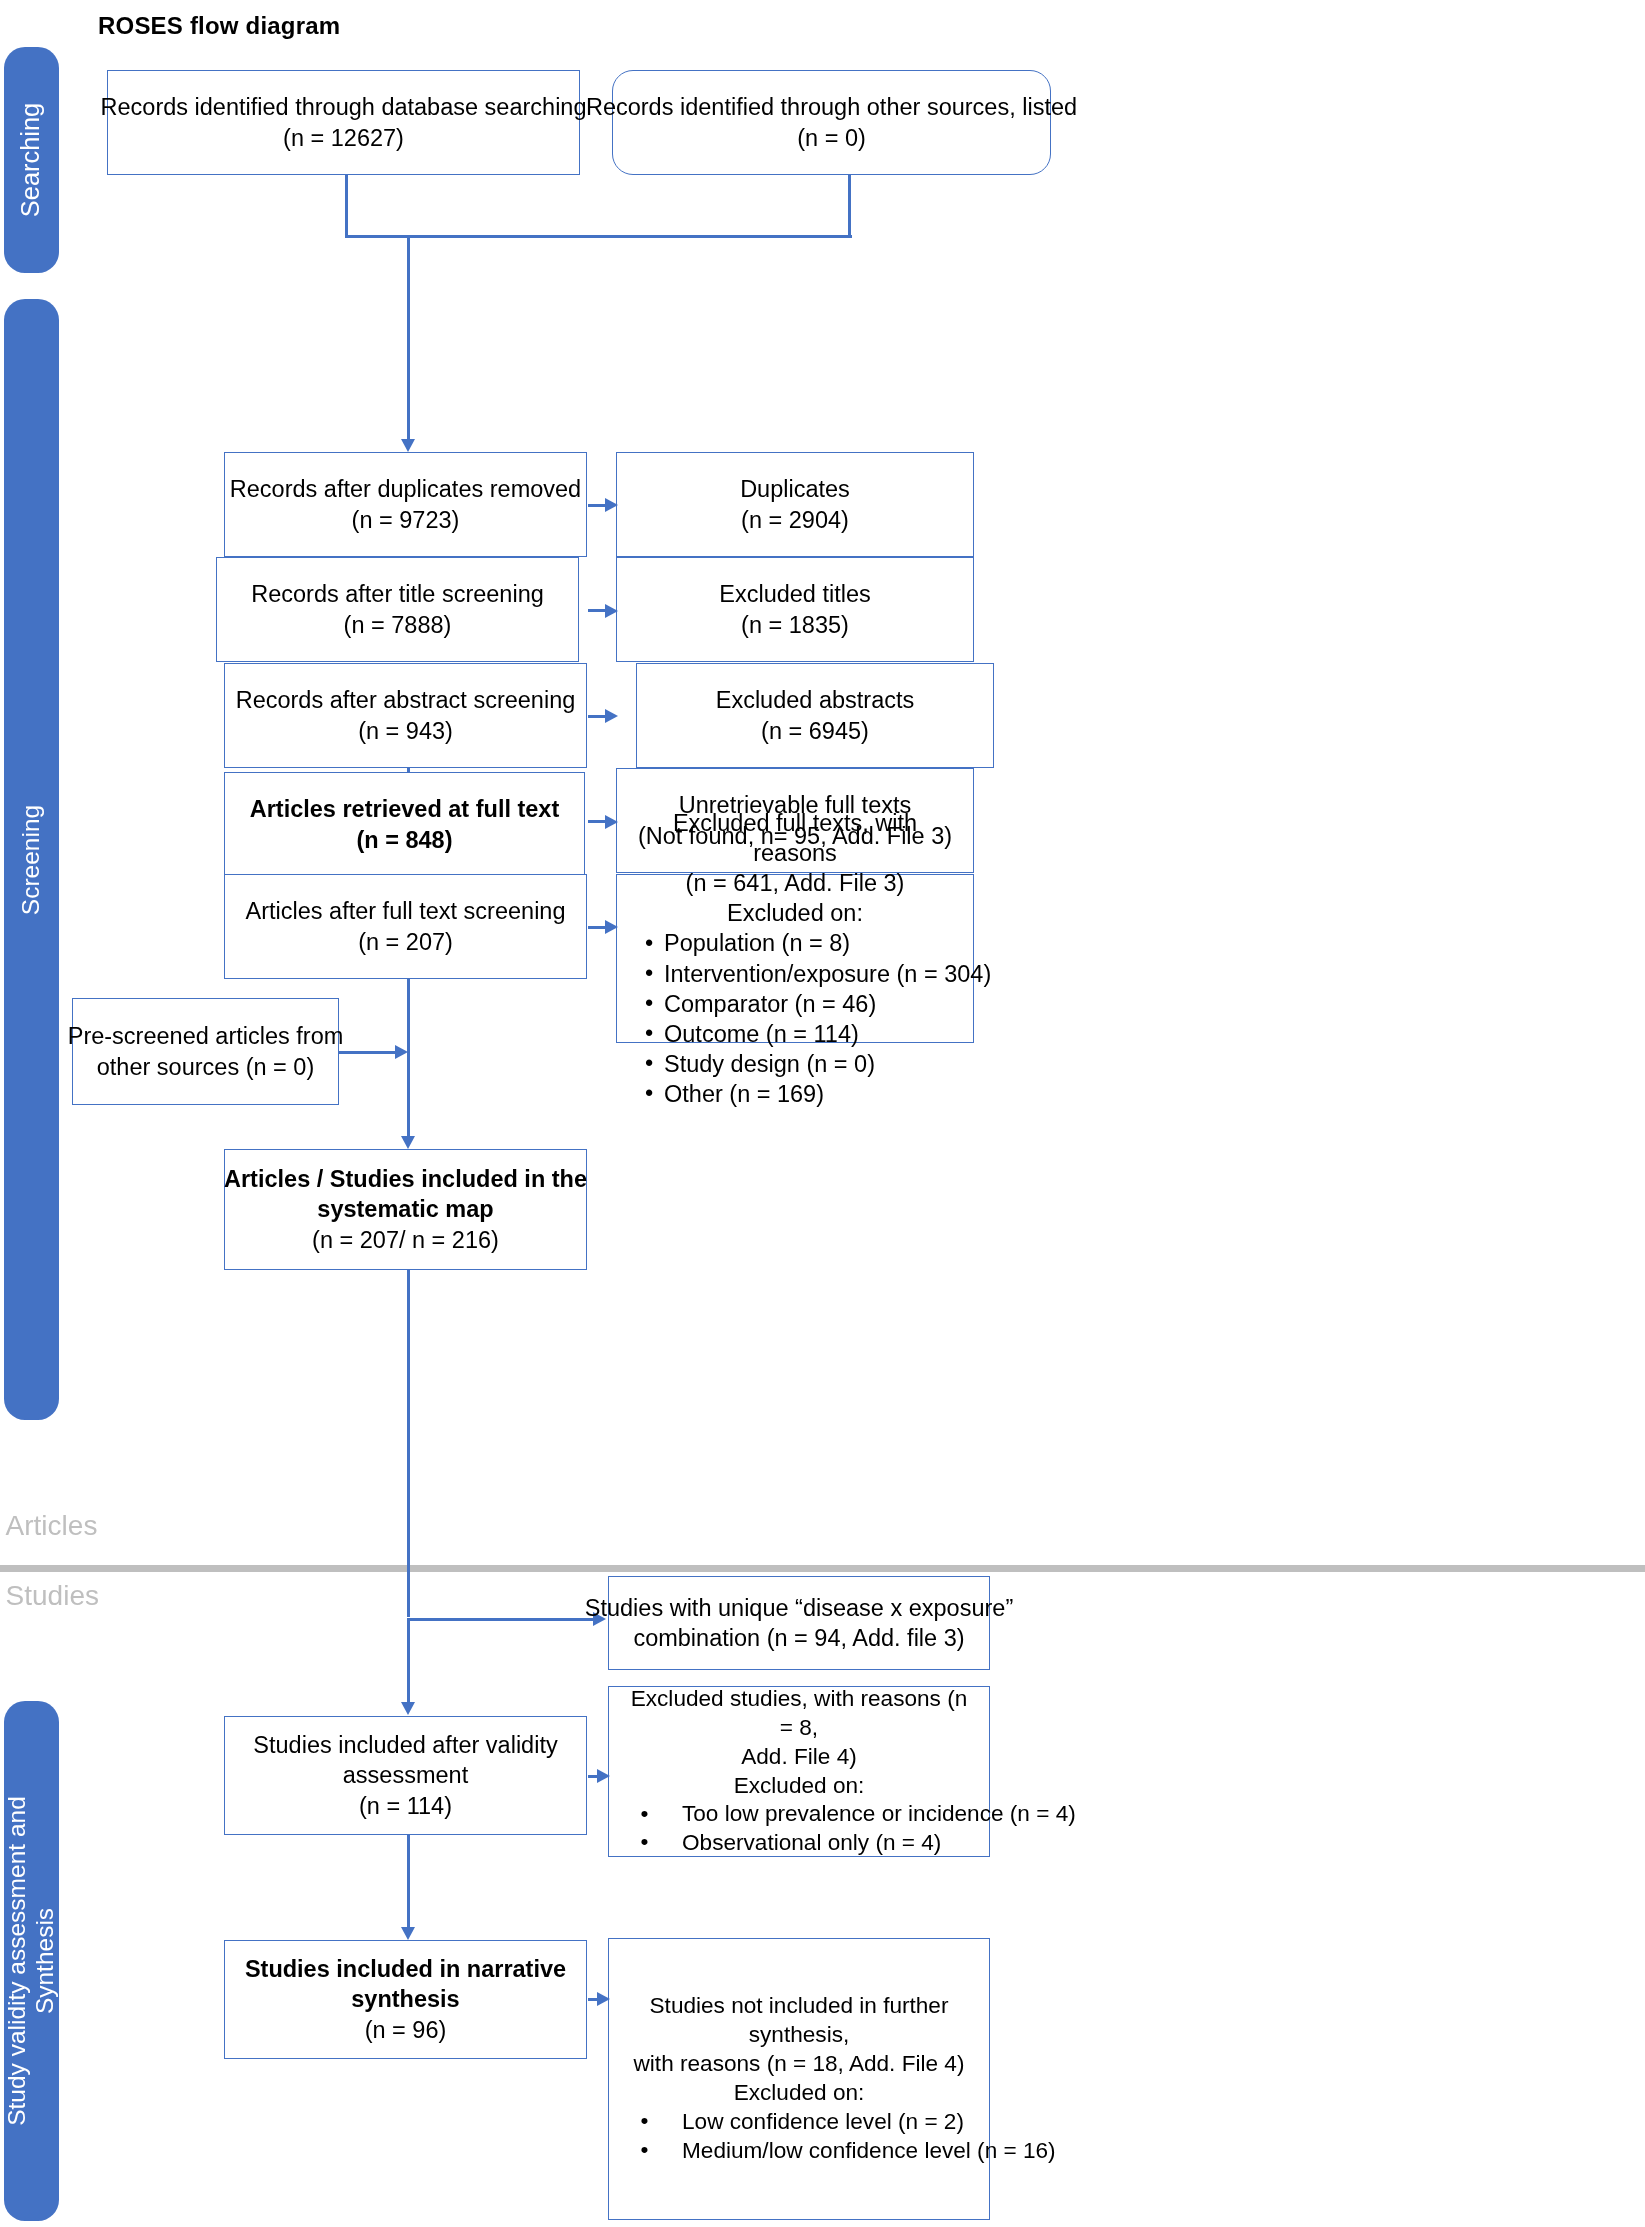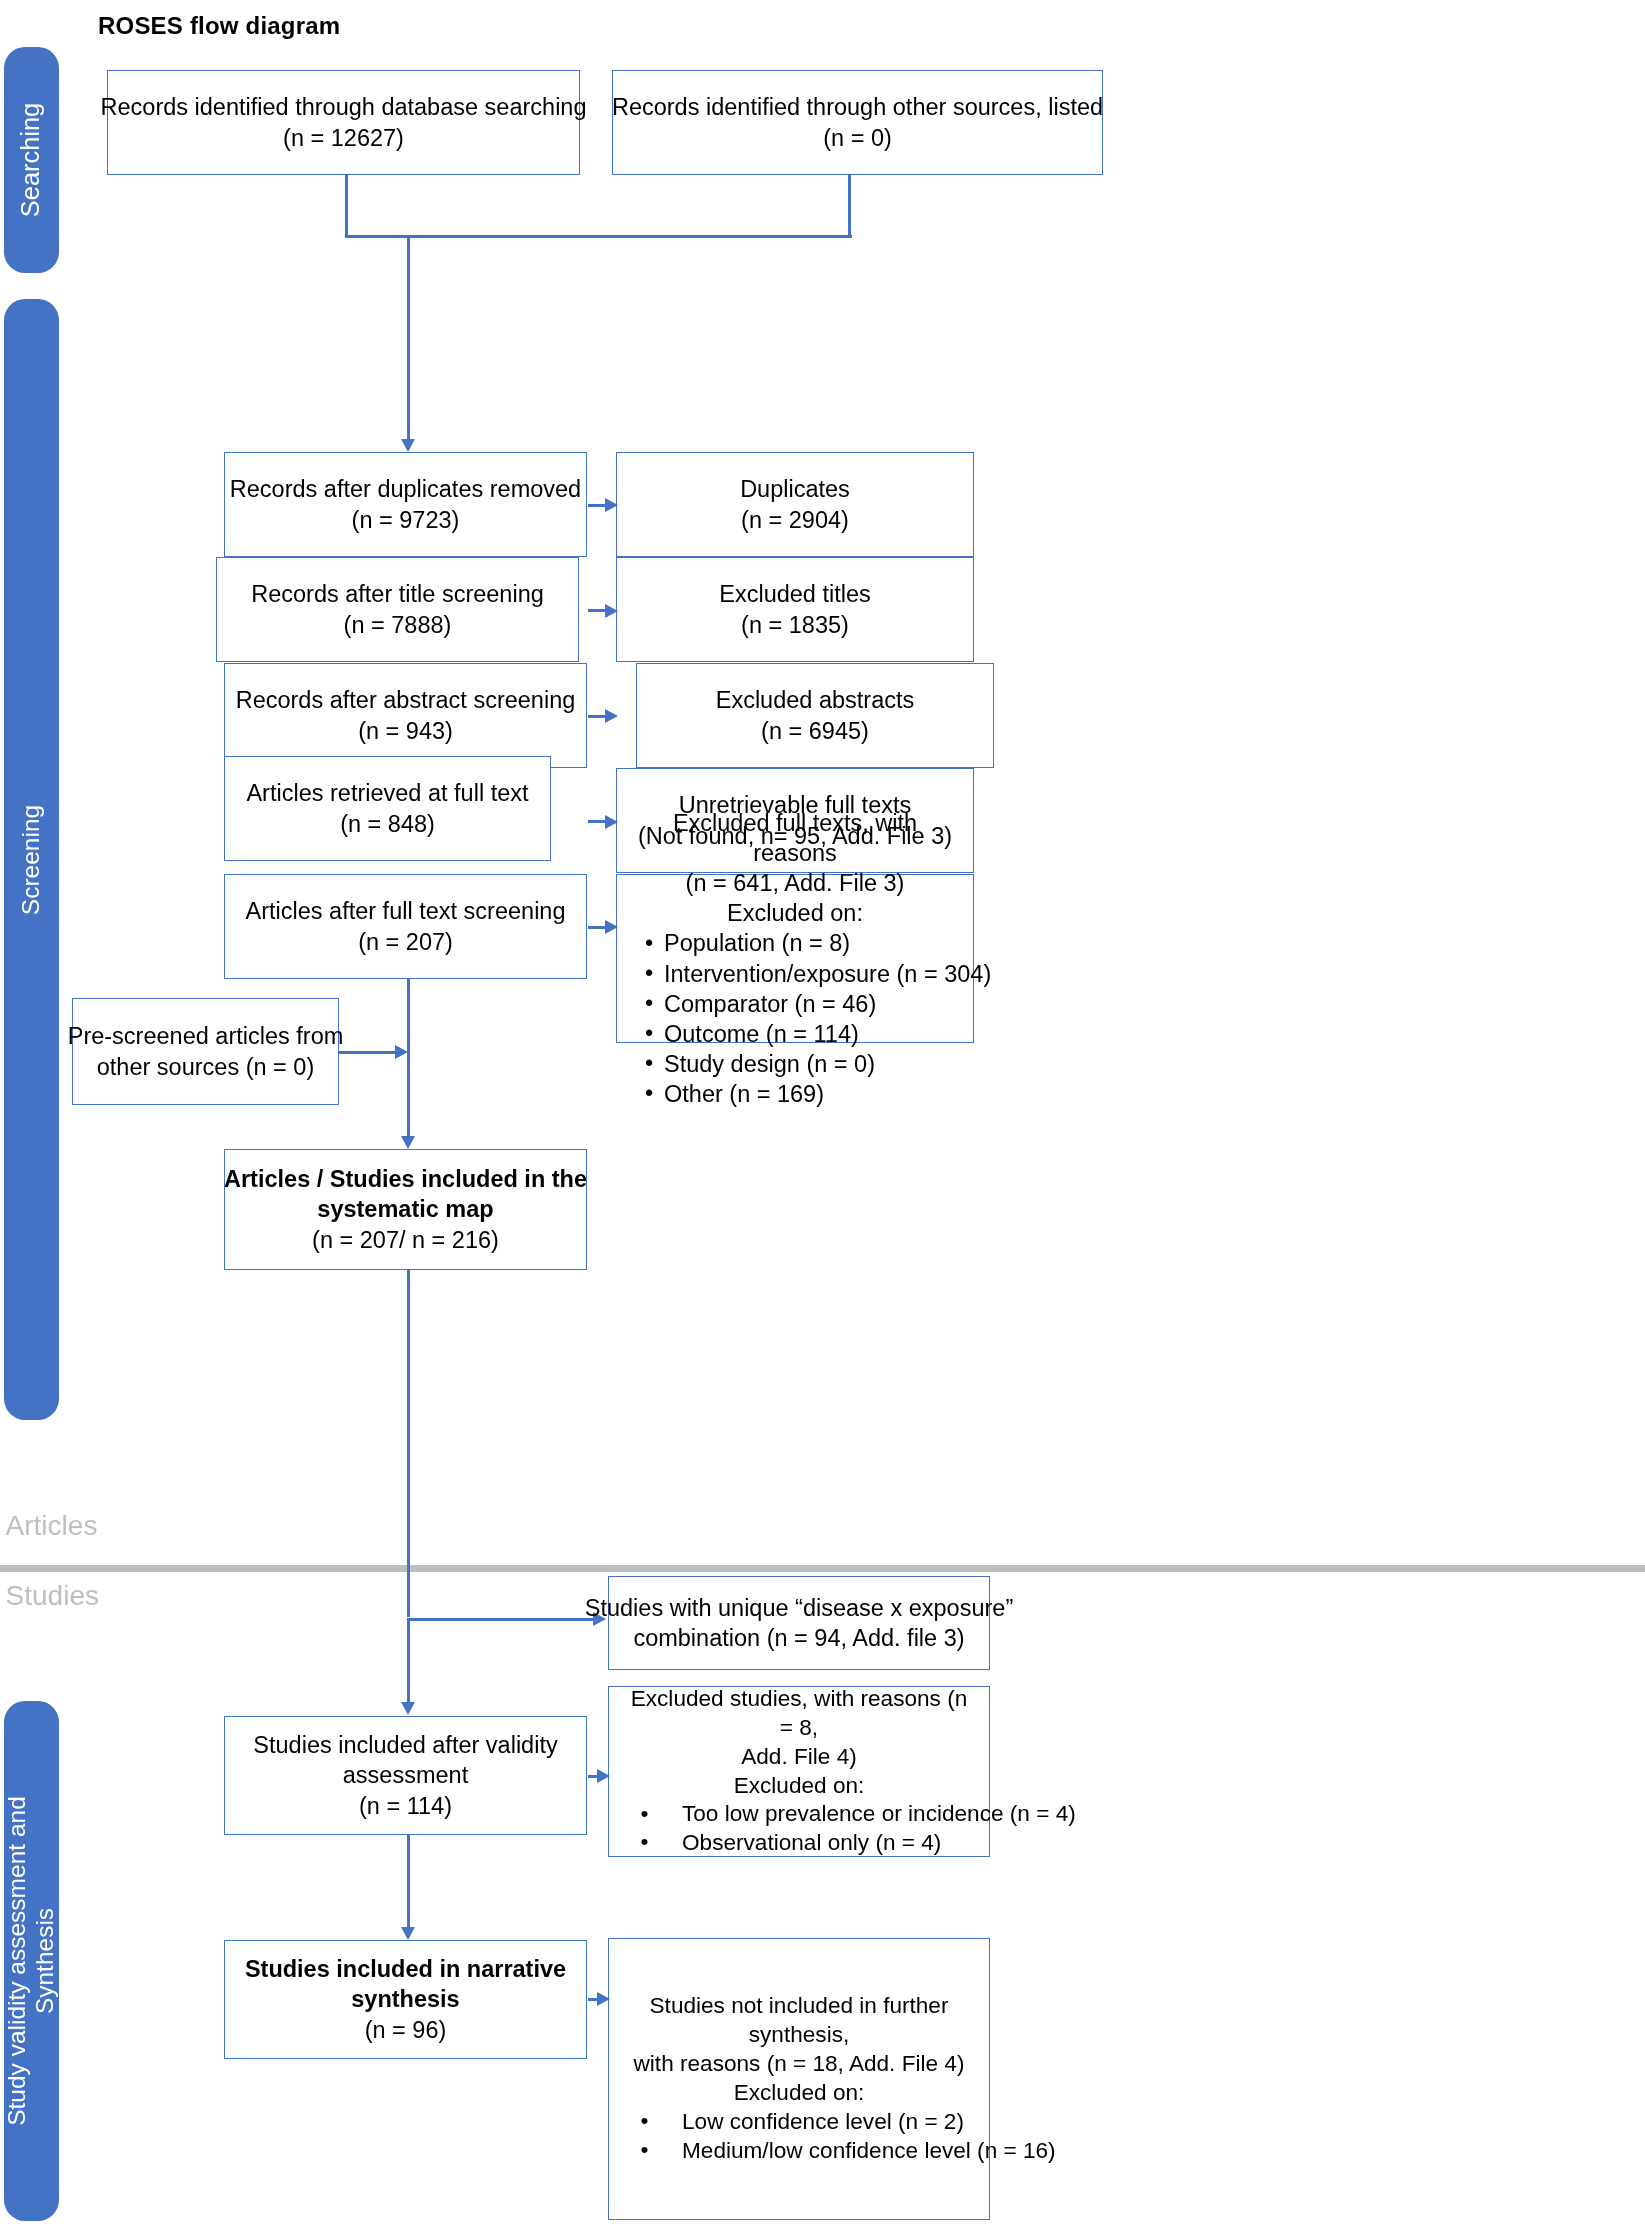--- a/index.html
+++ b/index.html
@@ -79,21 +79,21 @@
 
   <div class="grey-label" style="left:5.6px;top:1510px;">Articles</div>
   <div class="grey-rule" style="top:1565px;"></div>
   <div class="grey-label" style="left:5.6px;top:1580px;">Studies</div>
 
   <div class="box" style="left:107px;top:70px;width:473px;height:105px;">
     <span class="ln">Records identified through database searching</span>
     <span class="ln">(n = 12627)</span>
   </div>
 
-  <div class="box" style="left:612px;top:70px;width:491px;height:105px;">
+  <div class="box" style="left:612px;top:70px;width:439px;height:105px;border-radius:21px;">
     <span class="ln">Records identified through other sources, listed</span>
     <span class="ln">(n = 0)</span>
   </div>
 
   <div class="vline" style="left:345px;top:175px;height:62px;"></div>
   <div class="vline" style="left:848px;top:175px;height:62px;"></div>
   <div class="hline" style="left:345px;top:235px;width:507px;"></div>
   <div class="vline" style="left:407px;top:235px;height:209px;"></div>
   <div class="arrow-d" style="left:401px;top:439px;"></div>
 
@@ -132,21 +132,21 @@
   <div class="box" style="left:616px;top:663px;width:358px;height:105px;margin-left:20px;">
     <span class="ln">Excluded abstracts</span>
     <span class="ln">(n = 6945)</span>
   </div>
   <div class="hline" style="left:588px;top:715px;width:19px;"></div>
   <div class="arrow-r" style="left:605px;top:709px;"></div>
 
   <div class="vline" style="left:407px;top:768px;height:28px;"></div>
   <div class="arrow-d" style="left:401px;top:791px;"></div>
 
-  <div class="box" style="left:224px;top:756px;width:327px;height:105px;">
+  <div class="box" style="left:224px;top:772px;width:361px;height:105px;font-weight:bold;">
     <span class="ln">Articles retrieved at full text</span>
     <span class="ln">(n = 848)</span>
   </div>
   <div class="box" style="left:616px;top:768px;width:358px;height:105px;">
     <span class="ln">Unretrievable full texts</span>
     <span class="ln">(Not found, n= 95, Add. File 3)</span>
   </div>
   <div class="hline" style="left:588px;top:820px;width:19px;"></div>
   <div class="arrow-r" style="left:605px;top:815px;"></div>
 

